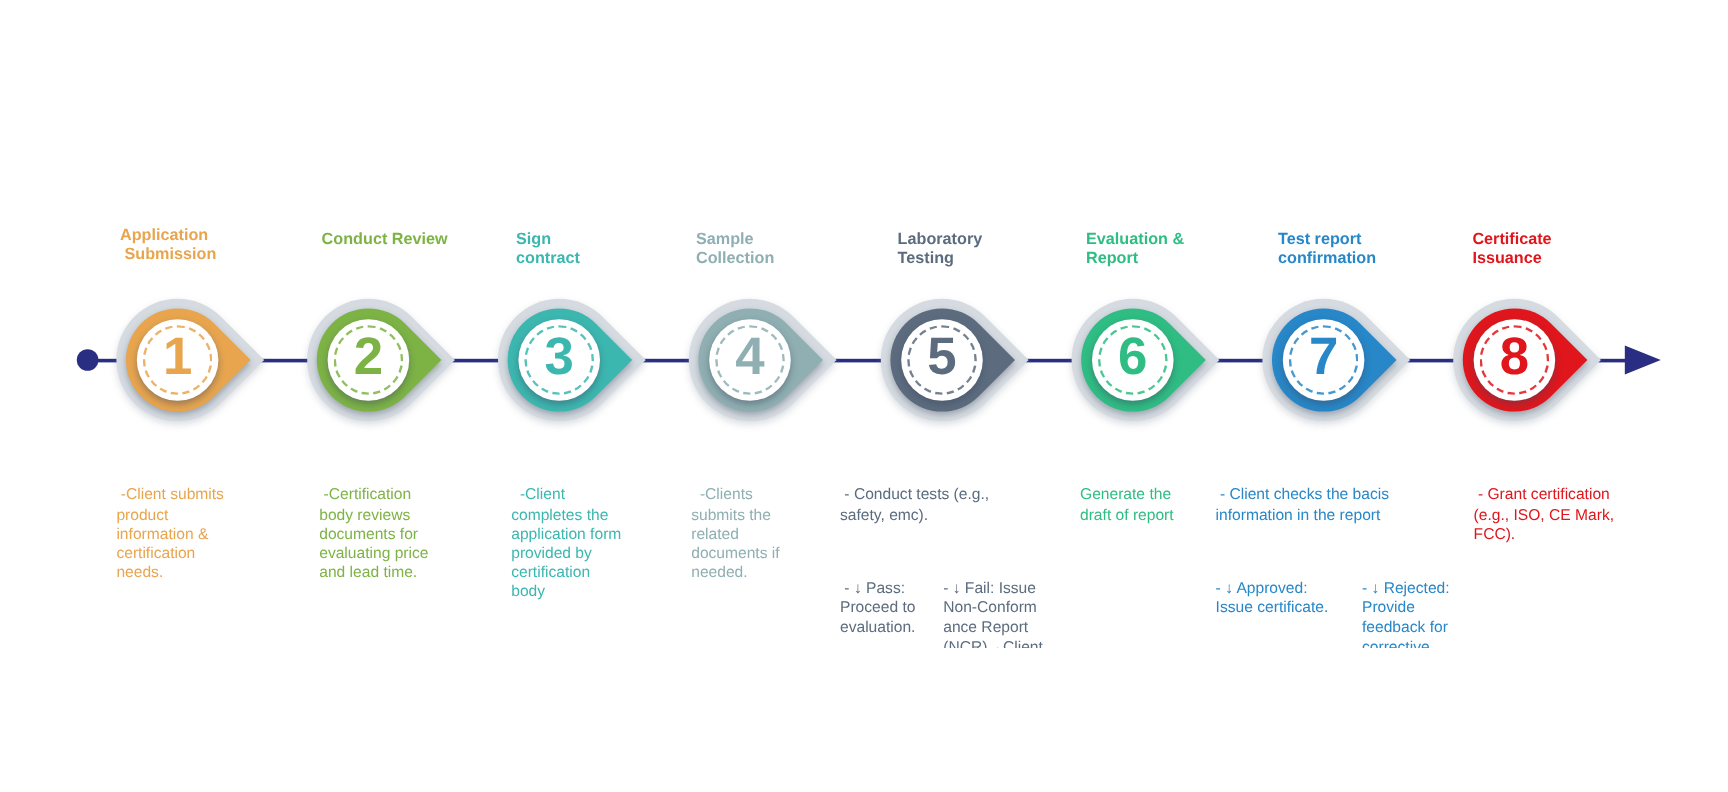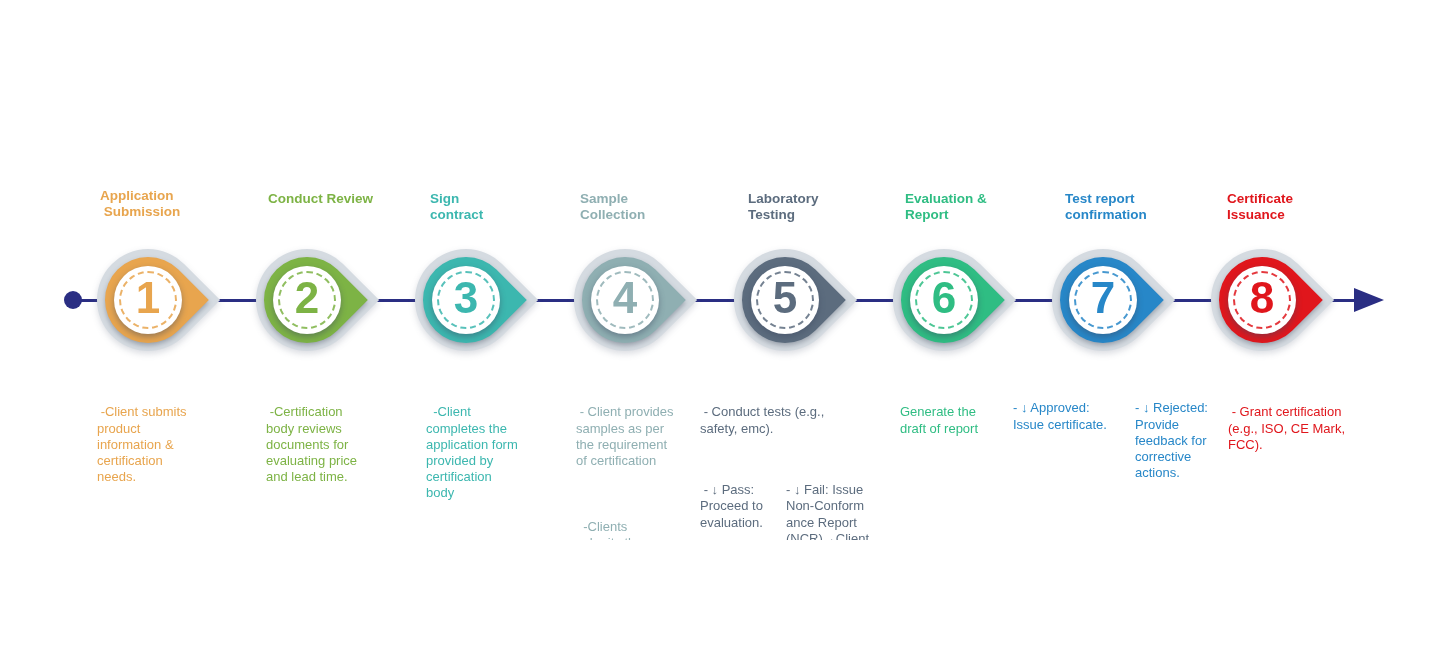--- a/index.html
+++ b/index.html
@@ -115,24 +115,20 @@
     <div class="title">Sample
 Collection</div>
     <div class="marker">
       <div class="tear outer"></div>
       <div class="tear inner"></div>
       <div class="disc"></div>
       <div class="dashed"></div>
       <div class="num">4</div>
     </div>
     <div class="desc">
-      <p> - Client provides
-samples as per
-the requirement
-of certification</p>
       <p>  -Clients
 submits the
 related
 documents if
 needed.</p>
     </div>
   </div>
 
   <div class="step s4" style="--c: #5C6C7E;">
     <div class="title">Laboratory
@@ -180,20 +176,22 @@
     <div class="title">Test report
 confirmation</div>
     <div class="marker">
       <div class="tear outer"></div>
       <div class="tear inner"></div>
       <div class="disc"></div>
       <div class="dashed"></div>
       <div class="num">7</div>
     </div>
     <div class="desc">
+      <p> - Client checks the bacis
+information in the report</p>
       <div class="cols">
         <div class="col-a">- ↓ Approved:
 Issue certificate.</div>
         <div class="col-b">- ↓ Rejected:
 Provide
 feedback for
 corrective
 actions.</div>
       </div>
     </div>

